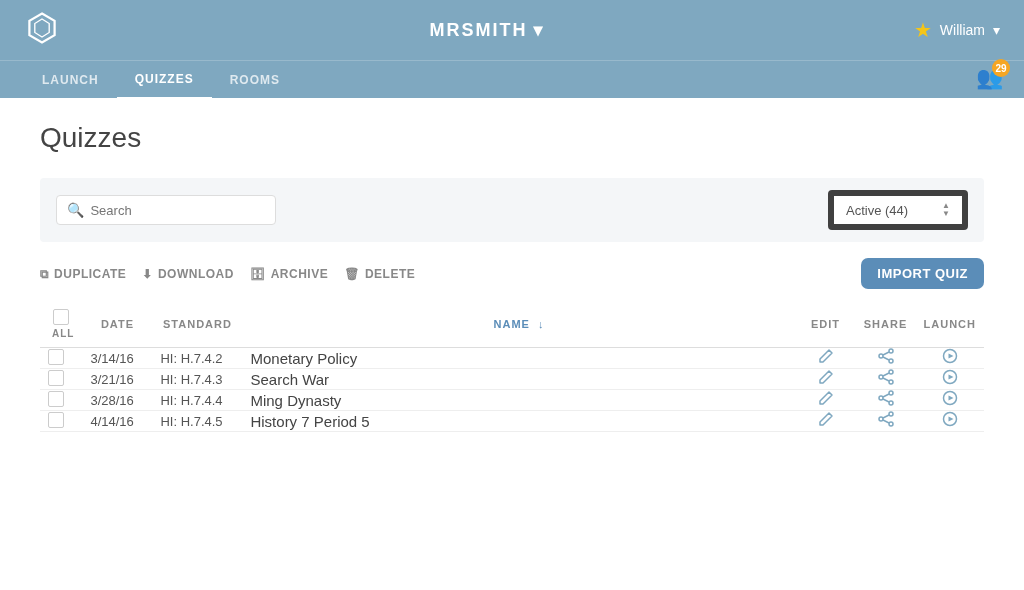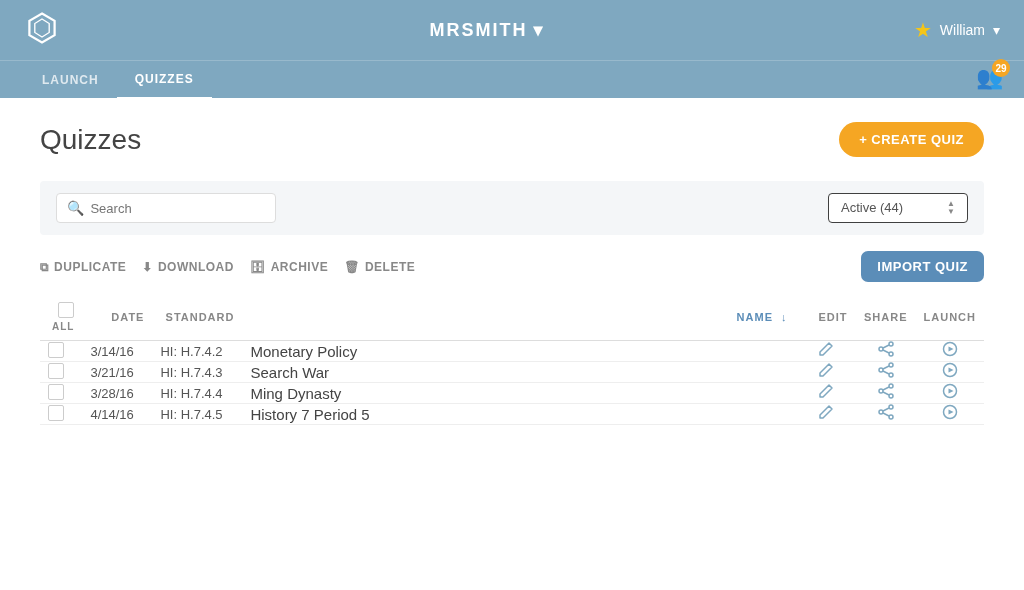--- a/index.html
+++ b/index.html
@@ -157,23 +157,23 @@
       font-size: 13px;
       color: #888;
       width: 100%;
     }
     .search-icon-svg {
       color: #aaa;
       font-size: 14px;
     }
     .active-select {
       display: flex;
-      align-items: flex-start;
+      align-items: flex-end;
       background: white;
-      border: 1px solid #404040;
+      border: 6px solid #404040;
       border-radius: 4px;
       padding: 6px 12px;
       font-size: 13px;
       color: #555;
       cursor: pointer;
       gap: 8px;
       min-width: 140px;
       justify-content: space-between;
     }
     .select-arrows {
@@ -221,21 +221,21 @@
     
     .quiz-table {
       width: 100%;
       border-collapse: collapse;
     }
     .quiz-table thead tr {
       border-bottom: 1px solid #ddd;
     }
     .quiz-table th {
       padding: 8px 8px;
-      text-align: right;
+      text-align: center;
       font-size: 11px;
       font-weight: 700;
       color: #888;
       letter-spacing: 1px;
       text-transform: uppercase;
     }
     .quiz-table th.name-col {
       color: #5b8db8;
     }
     .quiz-table tbody tr {
@@ -304,34 +304,34 @@
   <div class="header-user">
     <span class="star-icon">★</span>
     <span>William</span>
     <span>▾</span>
   </div>
 </div>
 
 <div class="nav">
   <div class="nav-item">LAUNCH</div>
   <div class="nav-item active">QUIZZES</div>
+  <div class="nav-item">ROOMS</div>
 
   <div class="notification-badge">
     <div class="badge-icon">
       <span class="person-icon">👥</span>
       <span class="badge-count">29</span>
     </div>
   </div>
 </div>
 
 <div class="main">
 
   <div class="page-header">
     <h1 class="page-title">Quizzes</h1>
-    <button class="create-quiz-btn">+ CREATE QUIZ</button>
   </div>
 
   <div class="filter-row">
     <div class="search-box">
       <span class="search-icon-svg">🔍</span>
       <input type="text" placeholder="Search" style="">
     </div>
     <div class="active-select">
       <span>Active (44)</span>
       <div class="select-arrows">

